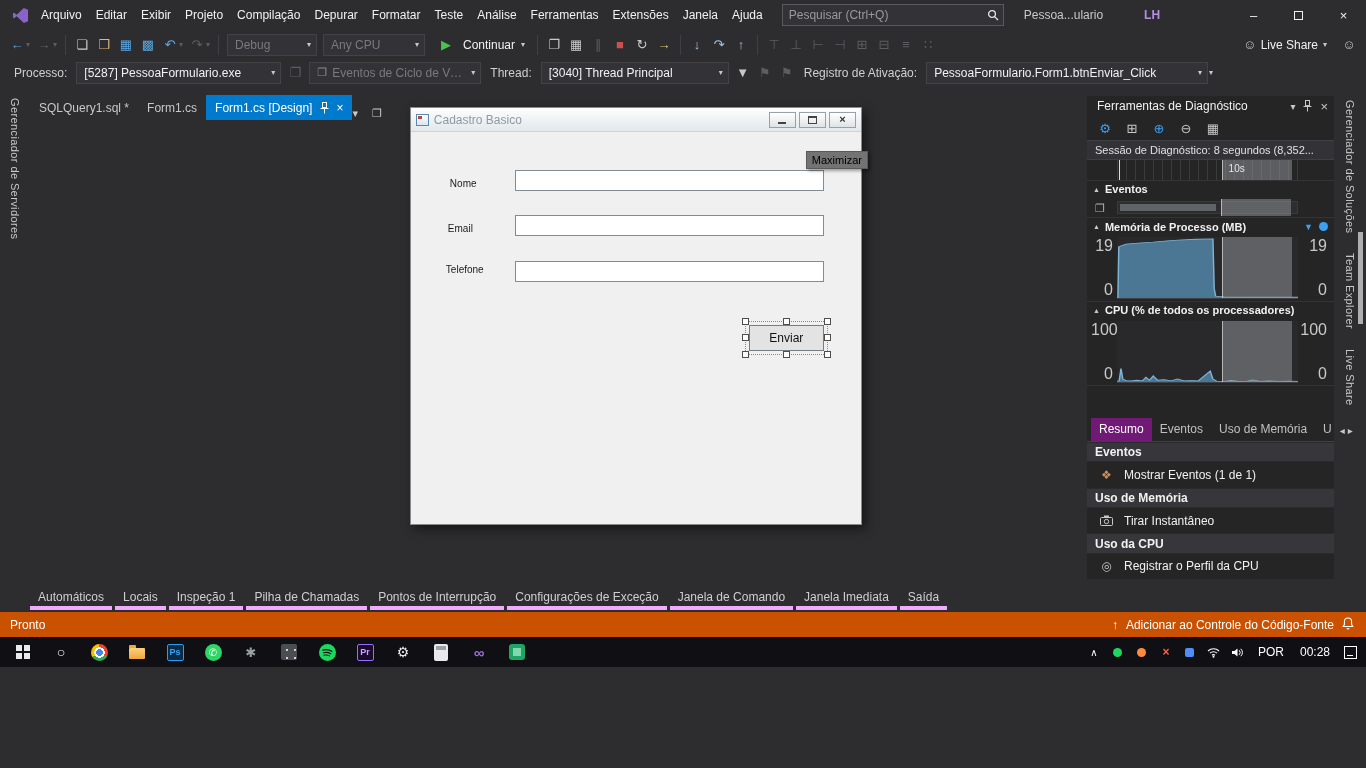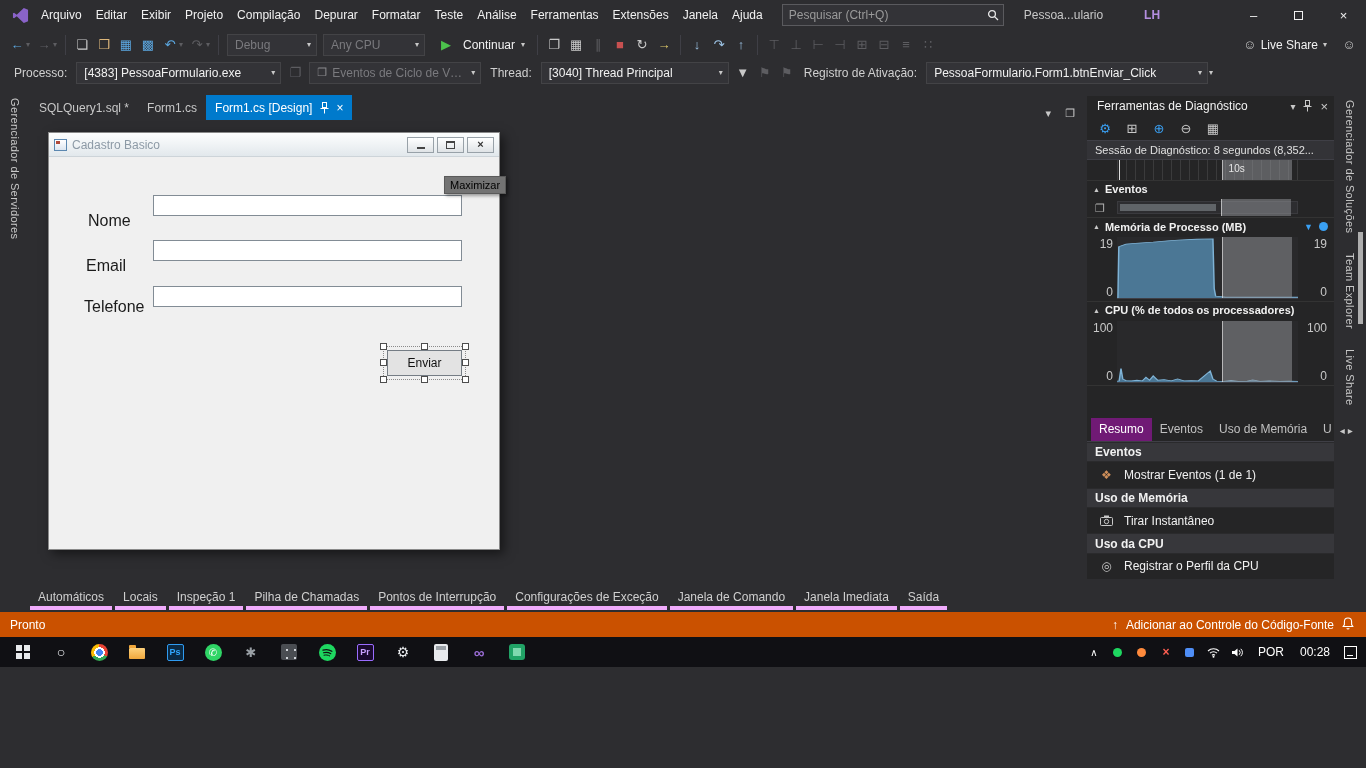--- a/index.html
+++ b/index.html
@@ -43,41 +43,41 @@
   .continue { display:flex; align-items:center; gap:6px; color:#f1f1f1; font-size:12px; padding:0 7px; height:24px; }
   .continue .combo-caret { font-size:8px; color:#c8c8c8; }
   .debugbar { height:27px; background:#2d2d30; display:flex; align-items:center; padding:0 8px; font-size:12px; flex:0 0 auto; }
   .dlabel { color:#d0d0d0; margin:0 6px; white-space:nowrap; }
   .icn-inline { font-size:11px; color:#8a8a8e; margin-right:5px; }
 
   
   .main { flex:1; display:flex; min-height:0; background:#2d2d30; }
   .strip-left { width:30px; display:flex; justify-content:center; padding-top:12px; flex:0 0 auto; }
   .vtab { writing-mode:vertical-rl; color:#c8c8c8; font-size:11px; letter-spacing:.4px; white-space:nowrap; }
-  .center { flex:1; display:flex; flex-direction:column; padding-top:9px; min-width:0; }
+  .center { flex:1; display:flex; flex-direction:row; padding-top:9px; min-width:0; }
   .tabbar { height:25px; display:flex; align-items:flex-end; }
   .tab { height:25px; display:flex; align-items:center; padding:0 9px; font-size:12px; color:#c8c8c8; }
   .tab.active { background:#007acc; color:#fff; }
   .tab-pin { margin-left:8px; display:flex; }
   .tab-close { margin-left:7px; font-size:12px; }
   .tab-right { margin-left:auto; display:flex; gap:14px; align-items:center; padding-right:10px; color:#c8c8c8; font-size:11px; }
   .canvas { flex:1; position:relative; background:#2d2d30; }
 
   
   .form { position:absolute; left:18px; top:12px; width:452px; height:418px; background:#f0f0f0; border:1px solid #8a8a8a; box-shadow:4px 4px 10px rgba(0,0,0,.5); }
   .form-titlebar { height:24px; background:linear-gradient(#fdfefe,#e2e8ec); display:flex; align-items:center; padding:0 5px; border-bottom:1px solid #cdd4d9; }
   .form-icon { width:13px; height:12px; margin-right:5px; background:linear-gradient(#ffffff,#dce6f0); border:1px solid #5b87b0; position:relative; }
   .form-icon::before { content:""; position:absolute; left:1px; top:1px; width:4px; height:3px; background:#b04a3a; }
   .form-title { font-size:12px; color:#8d9aa6; flex:1; }
   .fbtns { display:flex; gap:3px; }
   .fbtn { width:27px; height:16px; border:1px solid #98a1a8; background:linear-gradient(#ffffff,#dfe3e6); display:flex; align-items:center; justify-content:center; }
   .min-glyph { width:8px; height:2px; background:#444; display:block; margin-top:7px; }
   .max-glyph { width:9px; height:8px; border:1px solid #444; border-top-width:2px; display:block; }
   .x-glyph { font-size:11px; color:#333; font-style:normal; font-weight:bold; line-height:1; }
-  .flabel { position:absolute; font-size:16px; color:#1b1b1b;margin-top:9px; }
+  .flabel { position:absolute; font-size:10px; color:#1b1b1b; }
   .ftext { position:absolute; width:309px; height:21px; background:#fff; border:1px solid #828c95; font-size:12px; padding:0 4px; outline:none; font-family:inherit; }
   .sel { position:absolute; left:331px; top:210px; width:89px; height:40px; }
   .sel::before { content:""; position:absolute; left:3px; top:3px; right:3px; bottom:3px; border:1px dotted #8a8a8a; }
   .fbutton { position:absolute; left:7px; top:7px; width:75px; height:26px; background:#e3e3e3; border:1px solid #757d85; font-size:12px; color:#111; font-family:inherit; }
   .h { position:absolute; width:7px; height:7px; background:#fff; border:1px solid #4d4d4d; }
   .h1{left:0;top:0}.h2{left:41px;top:0}.h3{left:82px;top:0}.h4{left:0;top:16px}.h5{left:82px;top:16px}.h6{left:0;top:33px}.h7{left:41px;top:33px}.h8{left:82px;top:33px}
   .tooltip { position:absolute; left:395px; top:43px; background:#737373; border:1px solid #5a5a5a; color:#000; font-size:11px; padding:2px 5px; box-shadow:2px 2px 3px rgba(0,0,0,.35); white-space:nowrap; z-index:5; }
 
   
   .diag { width:247px; flex:0 0 auto; display:flex; flex-direction:column; background:#252526; margin:10px 0 6px 2px; font-size:12px; }
@@ -99,21 +99,21 @@
   .sec-right { margin-left:auto; display:flex; align-items:center; gap:6px; }
   .funnel { color:#3aa0f3; font-size:9px; }
   .bluedot { width:9px; height:9px; border-radius:50%; background:#3aa0f3; }
   .ev-track { height:22px; position:relative; border-bottom:1px solid #333; }
   .ev-icon { position:absolute; left:8px; top:4px; color:#b0b0b0; font-size:11px; }
   .ev-plot { position:absolute; left:30px; right:36px; top:3px; bottom:3px; background:#2d2d30; border:1px solid #3a3a3e; }
   .ev-bar { position:absolute; left:1%; width:54%; top:2px; bottom:2px; background:#606468; }
   .chart { height:72px; position:relative; border-bottom:1px solid #333; }
   .chart .plot { top:2px; bottom:2px; background:#29292b; border-bottom:1px solid #3f3f46; }
   .chart svg { position:absolute; inset:0; width:100%; height:100%; }
-  .axis { position:absolute; font-size:12px; color:#c8c8c8; }
+  .axis { position:absolute; font-size:16px; color:#c8c8c8; }
   .axis.tl { left:4px; top:2px; width:22px; text-align:right; }
   .axis.bl { left:4px; bottom:2px; width:22px; text-align:right; }
   .axis.tr { right:7px; top:2px; }
   .axis.br { right:7px; bottom:2px; }
   .diag-tabs { height:24px; display:flex; align-items:flex-end; margin-top:32px; border-bottom:1px solid #3f3f46; padding:0 4px; }
   .dtab { padding:4px 8px 5px; font-size:12px; color:#c0c0c0; white-space:nowrap; }
   .dtab.active { color:#fff; background:#701a75; }
   .dtab-arrows { margin-left:auto; display:flex; gap:3px; color:#c8c8c8; font-size:10px; padding-bottom:5px; }
   .sum-h { height:22px; display:flex; align-items:center; padding:0 8px; background:#37373b; font-size:12px; font-weight:bold; color:#f1f1f1; border-top:1px solid #2a2a2c; border-bottom:1px solid #2a2a2c; }
   .sum-item { height:27px; display:flex; align-items:center; gap:10px; padding:0 8px 0 12px; font-size:12px; color:#f1f1f1; }
@@ -261,21 +261,21 @@
     <span class="tb-flex"></span>
     <span class="icn">☺</span>
     <span style="font-size:12px;color:#f1f1f1;">Live Share</span>
     <span class="icn caret-sm" style="margin-left:2px;">▾</span>
     <span class="icn" style="margin-left:8px;">☺</span>
   </div>
 
   <div class="debugbar">
     <span class="dlabel">Processo:</span>
     <div class="combo w-proc">
-      <span class="combo-text">[4383] PessoaFormulario.exe</span>
+      <span class="combo-text">[5287] PessoaFormulario.exe</span>
       <span class="combo-caret">▾</span>
     </div>
     <span class="icn dis">❐</span>
     <div class="combo w-life disabled">
       <span class="icn-inline">❐</span>
       <span class="combo-text">Eventos de Ciclo de Vida</span>
       <span class="combo-caret">▾</span>
     </div>
     <span class="dlabel">Thread:</span>
     <div class="combo w-thread">

